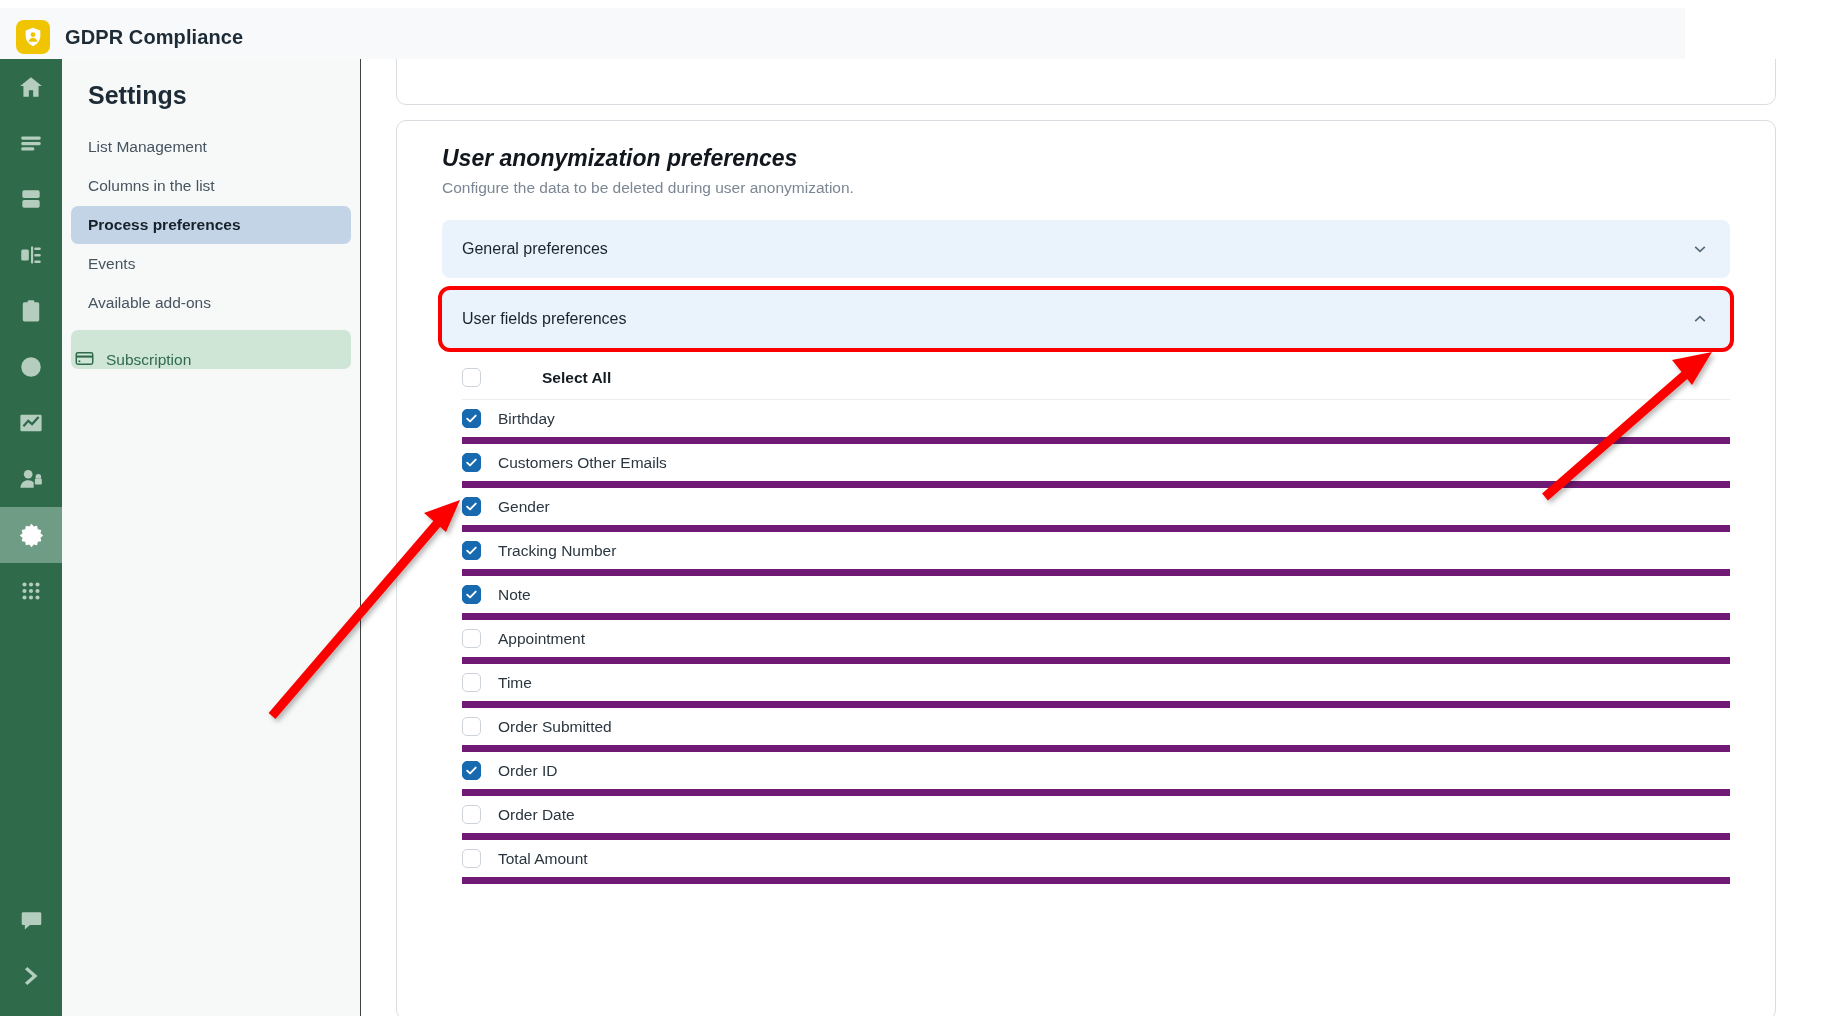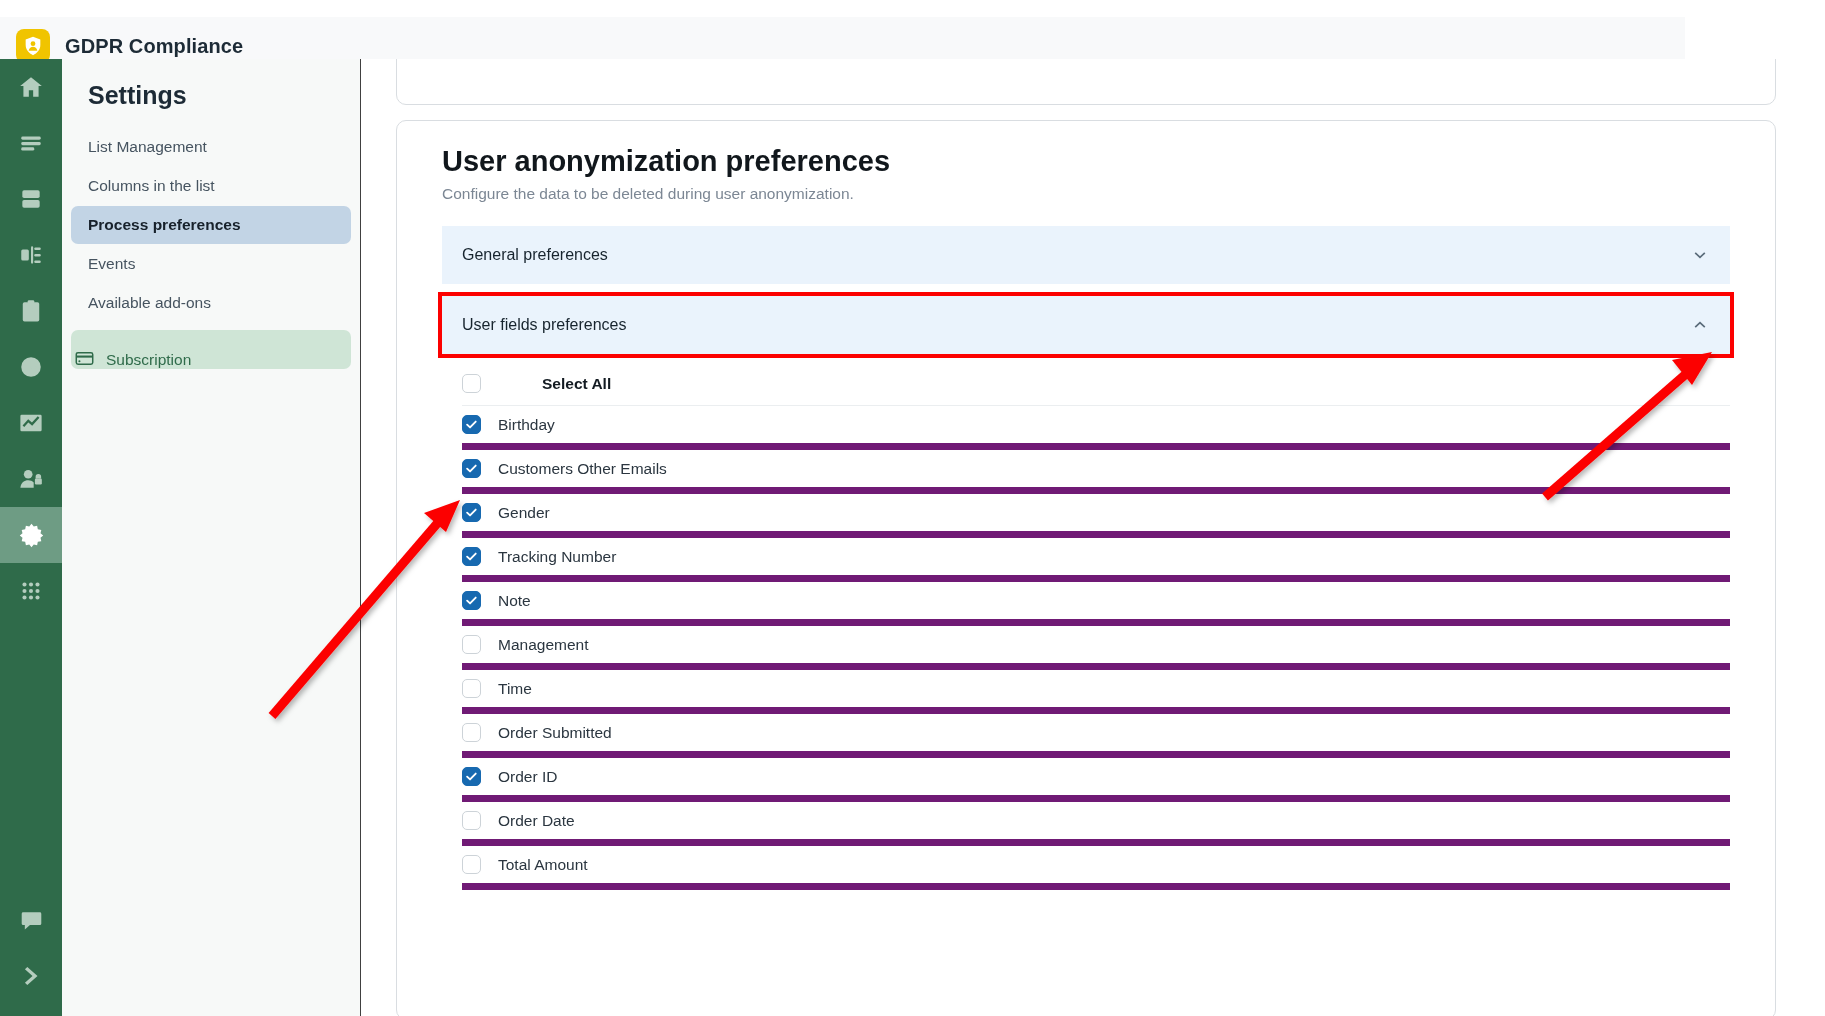--- a/index.html
+++ b/index.html
@@ -7,21 +7,21 @@
   html, body {
     width: 1825px; height: 1016px;
     font-family: "Liberation Sans", sans-serif;
     background: #ffffff;
     overflow: hidden;
   }
   #app { position: relative; width: 1825px; height: 1016px; }
 
   
   .topbar {
-    position: absolute; left: 0; top: 17px; width: 1685px; height: 59px;
+    position: absolute; left: 0; top: 8px; width: 1685px; height: 59px;
     background: #f8f9fa;
     border-bottom: 1px solid #d4d7da;
     display: flex; align-items: center;
   }
   .brand-logo {
     width: 34px; height: 34px; margin-left: 16px;
     background: #f0c400; border-radius: 8px;
     display: flex; align-items: center; justify-content: center;
   }
   .brand-title {
@@ -82,26 +82,26 @@
   }
   .card {
     position: absolute; left: 35px; width: 1380px;
     background: #fff;
     border: 1px solid #d9dde1; border-radius: 10px;
   }
   .card-top { top: -46px; height: 92px; }
   .card-main { top: 61px; height: 900px; }
 
   .card-pad { padding: 24px 45px 0 45px; }
-  .section-title { font-size: 29px; font-weight: bold; color: #11171c; }
+  .section-title { font-size: 23px; font-weight: bold; color: #11171c; font-style: italic; }
   .section-sub { margin-top: 7px; font-size: 15.5px; color: #7c8794; }
 
   .accordion {
     margin-top: 23px; height: 58px;
-    background: #eaf3fc; border-radius: 0;
+    background: #eaf3fc; border-radius: 8px;
     display: flex; align-items: center; justify-content: space-between;
     padding: 0 22px 0 20px; cursor: pointer;
   }
   .accordion-label { font-size: 16px; color: #17242e; }
   .accordion.highlight {
     margin-top: 12px;
     outline: 4px solid #fc0000; outline-offset: 0;
   }
   .chev { width: 16px; height: 16px; }
   .chev path { stroke: #5a6b7a; stroke-width: 1.7; fill: none; }
@@ -388,21 +388,21 @@
                   <path d="M2.6 8.2 L6.2 11.6 L13.2 4.4" stroke="#fff" stroke-width="2.3" fill="none" stroke-linecap="round" stroke-linejoin="round"></path>
                 </svg>
             </span>
             <span class="row-label">Note</span>
           </div>
 
           <div class="row">
             <span class="cbx">
               
             </span>
-            <span class="row-label">Management</span>
+            <span class="row-label">Appointment</span>
           </div>
 
           <div class="row">
             <span class="cbx">
               
             </span>
             <span class="row-label">Time</span>
           </div>
 
           <div class="row">

